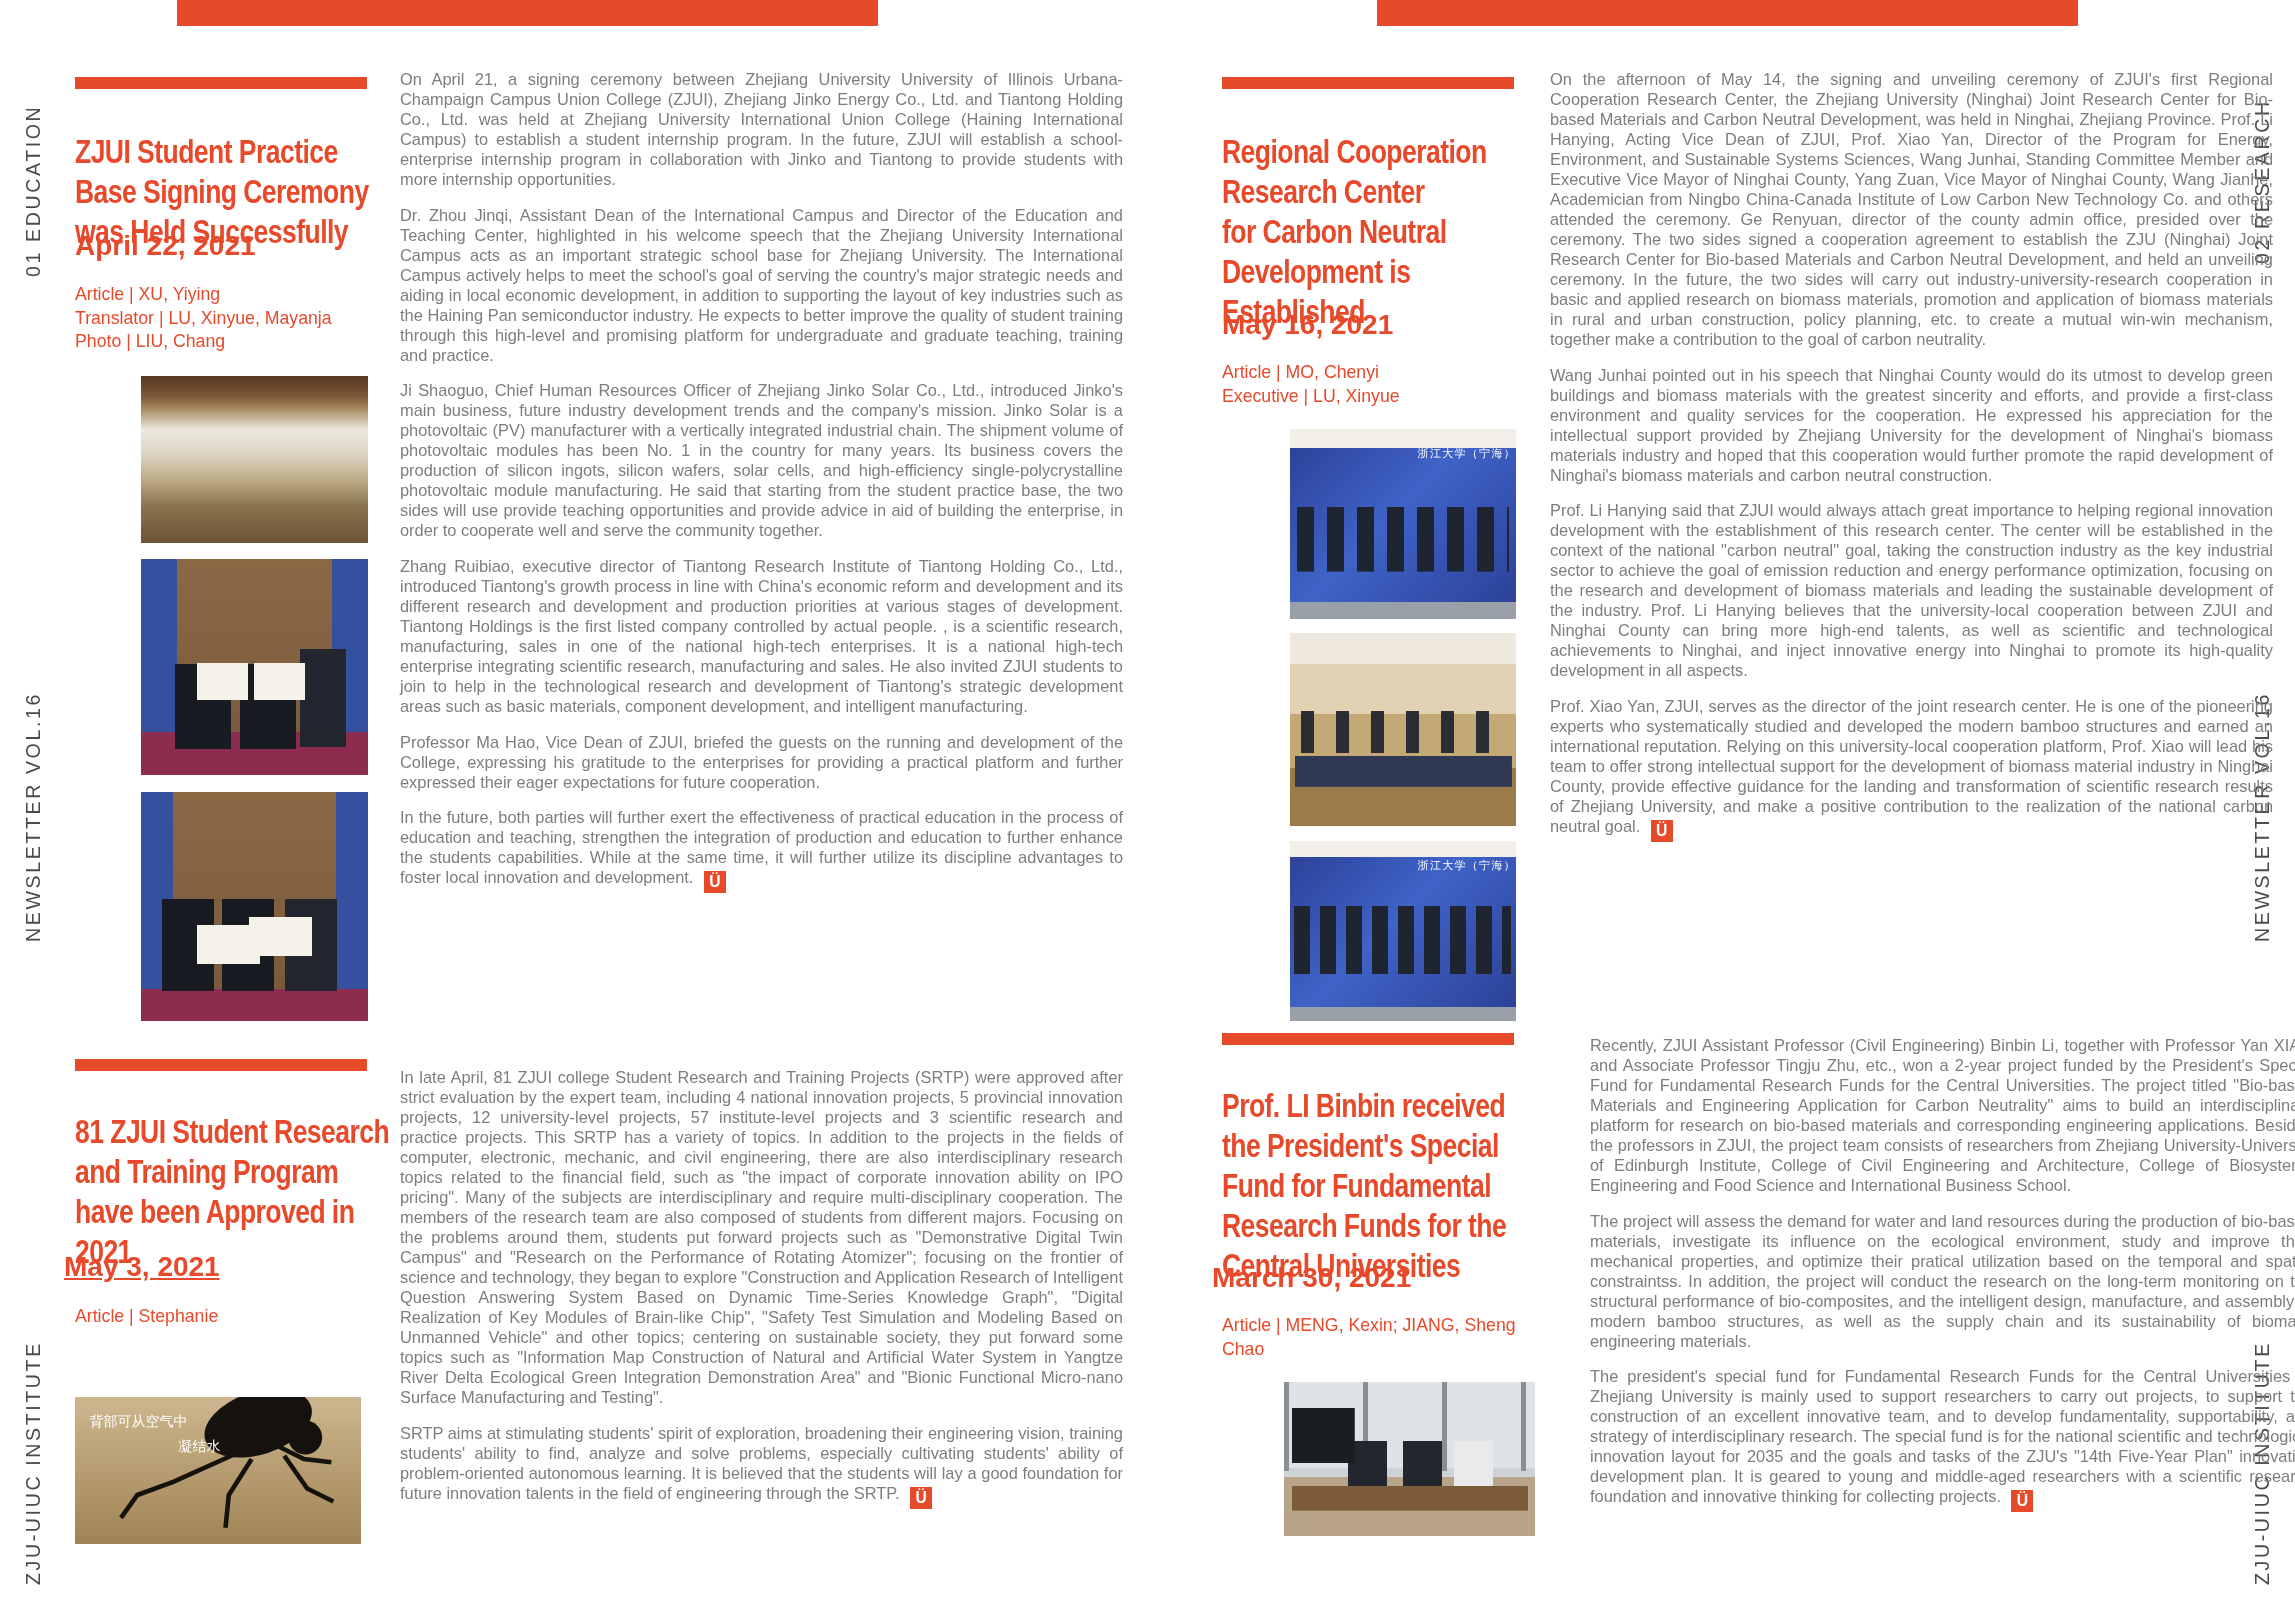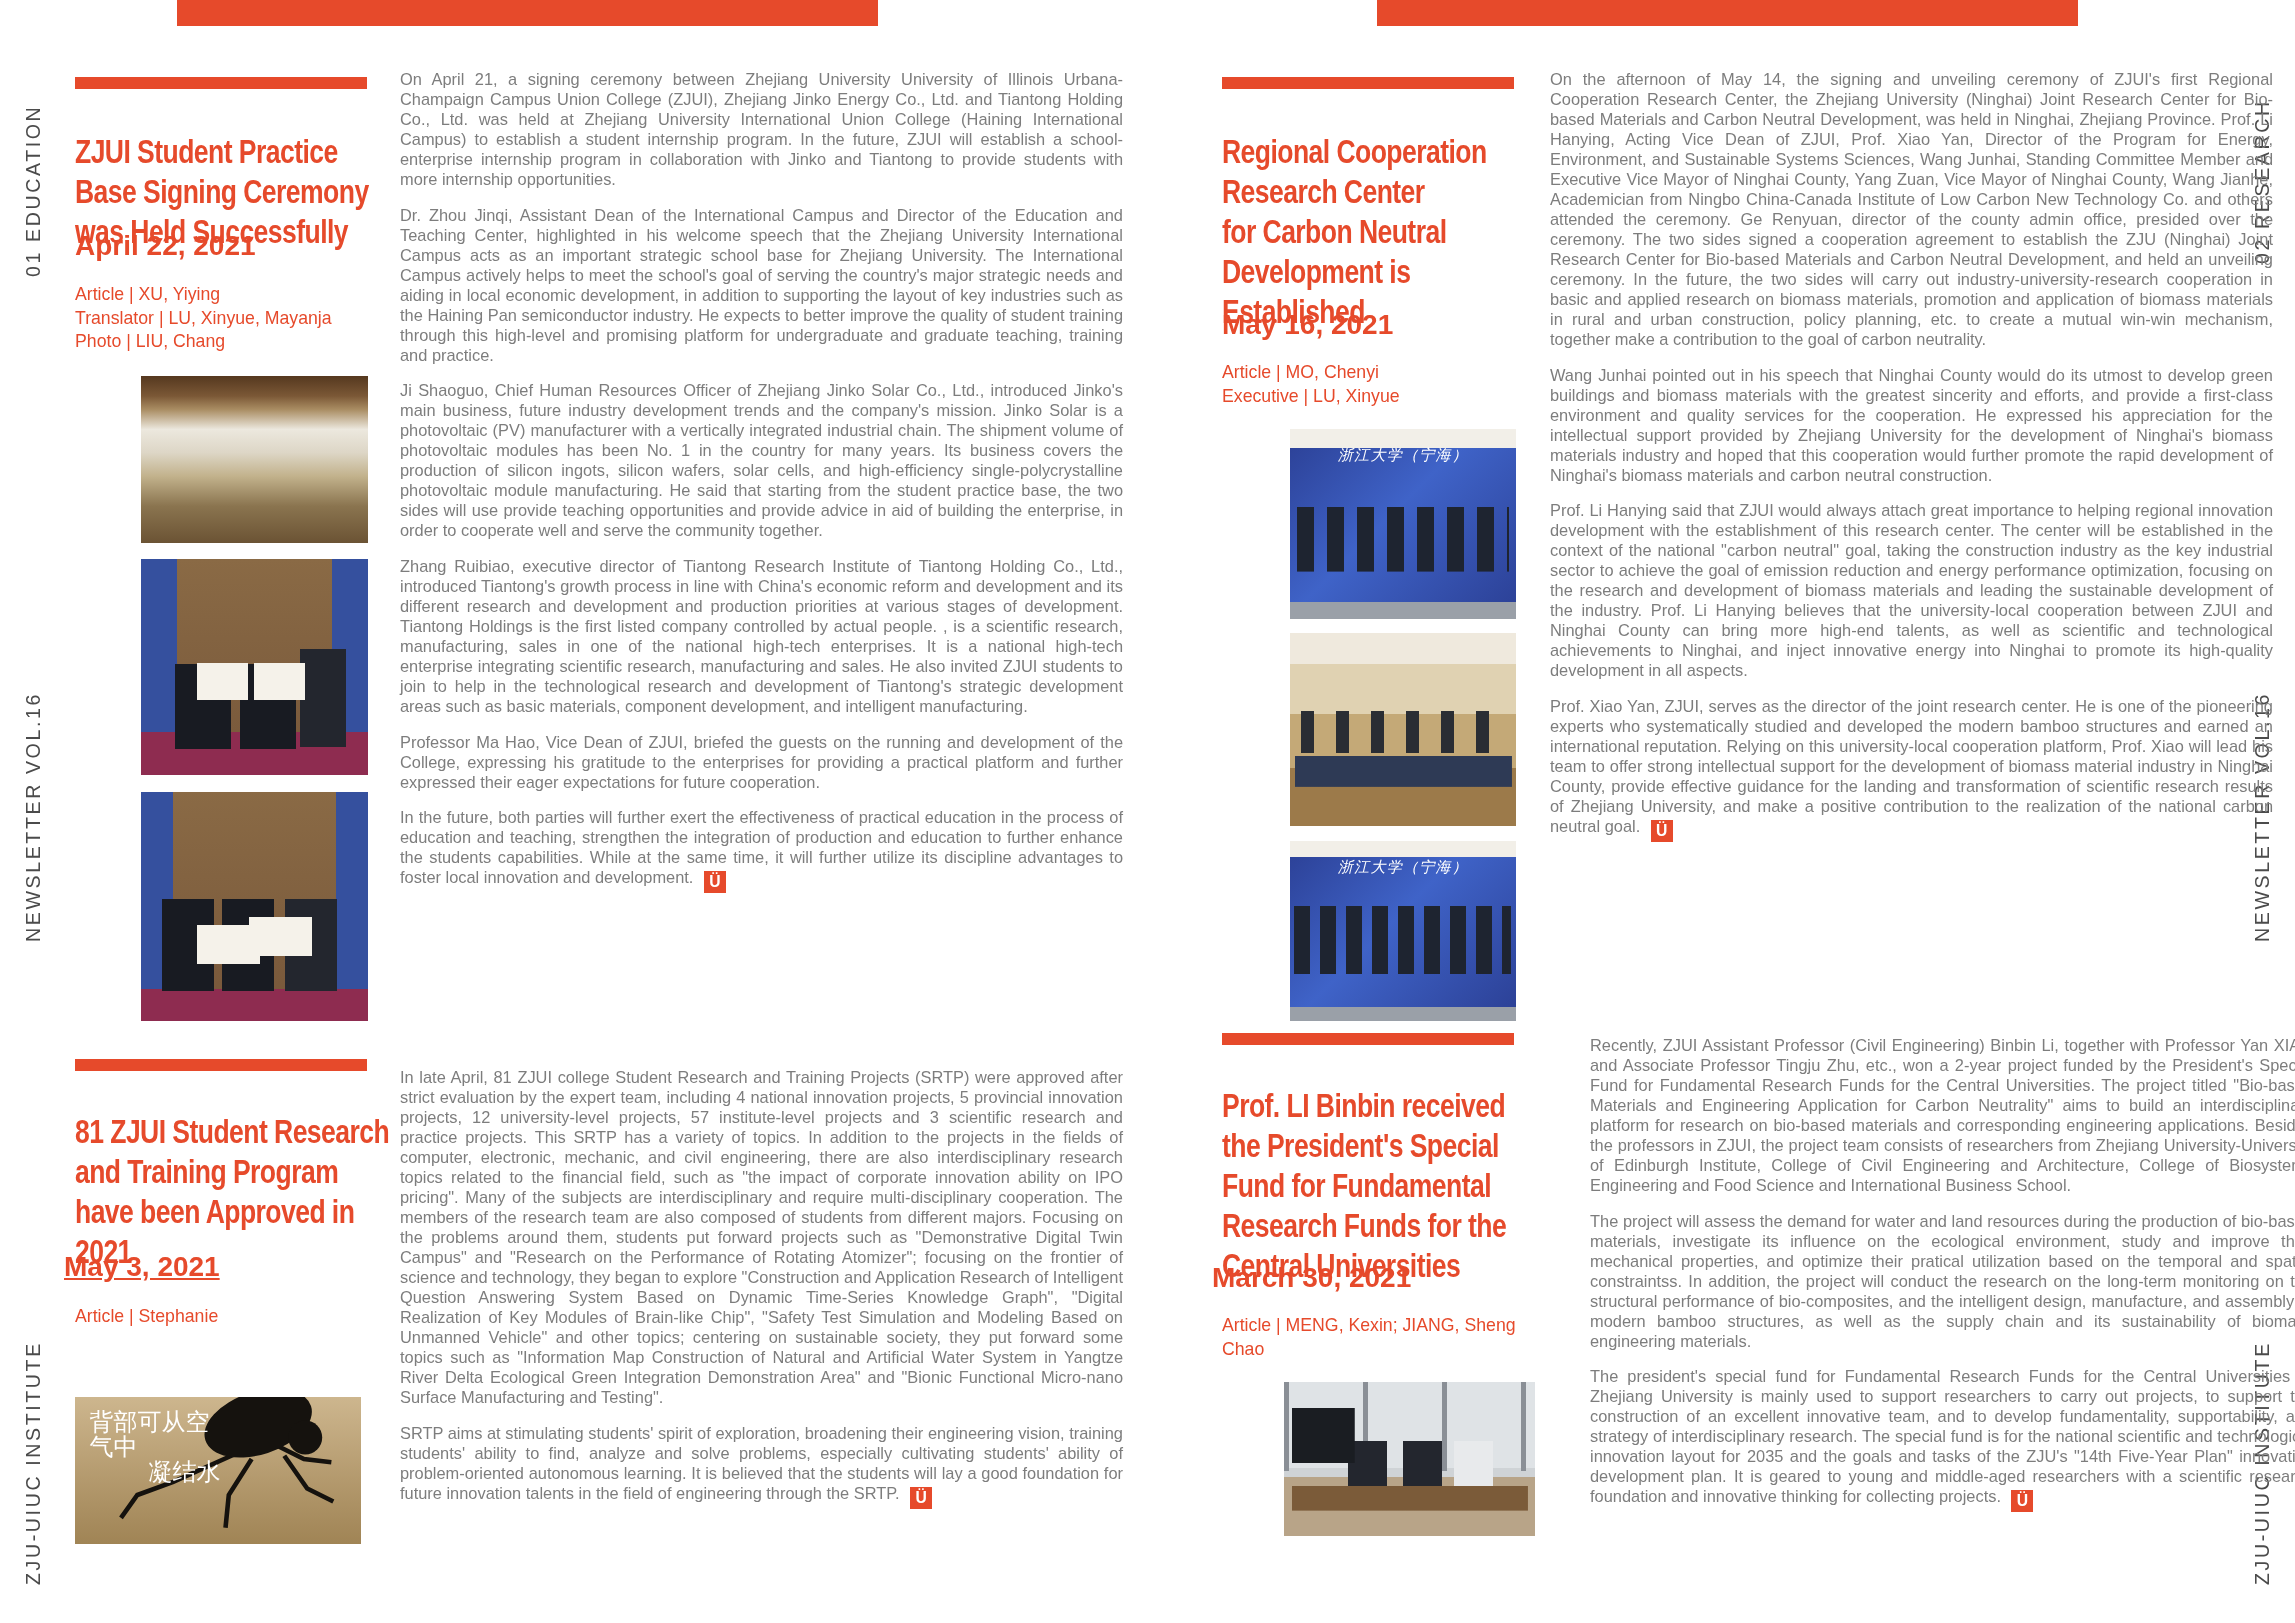--- a/index.html
+++ b/index.html
@@ -82,25 +82,25 @@
       linear-gradient(#1a1d22,#1a1d22) 4% 26%/25% 36% no-repeat,
       linear-gradient(#7b5b39,#7b5b39) 50% 80%/94% 16% no-repeat,
       linear-gradient(#23262e,#23262e) 30% 62%/39px 59px no-repeat,
       linear-gradient(#23262e,#23262e) 56% 62%/39px 59px no-repeat,
       linear-gradient(#e8eaec,#e8eaec) 80% 62%/39px 59px no-repeat,
       repeating-linear-gradient(90deg,#8a8f96 0 4.6px,rgba(0,0,0,0) 4.6px 79px) 0 0/100% 58% no-repeat,
       linear-gradient(180deg,#dfe3e6 0 56%,#cfd3d6 56% 62%,#b8a488 62% 100%); }
 
   .ph-beetle { background:linear-gradient(180deg,#cdb68e 0%,#b49a6e 55%,#a08455 100%); }
 
-  .photo-banner { position:absolute; top:17px; left:0; right:0; text-align:center;
-                  color:#fff; font-size:15px; letter-spacing:1.3px;font-style:italic; }
+  .photo-banner { position:absolute; top:17px; left:0; right:0; text-align:right;
+                  color:#fff; font-size:11px; letter-spacing:1.3px; }
 
   .beetle-caption { position:absolute; top:11.8px; left:14.4px; width:131px; color:#fff;
-                    font-size:24px; line-height:25px; }
+                    font-size:14px; line-height:25px; }
   .beetle-caption .caption-line:nth-child(2) { text-align:right; }
 </style>
 </head>
 <body>
 
 <div class="canvas">
 
   <div class="topbar" id="topbar-left"></div>
   <div class="topbar" id="topbar-right"></div>
 

